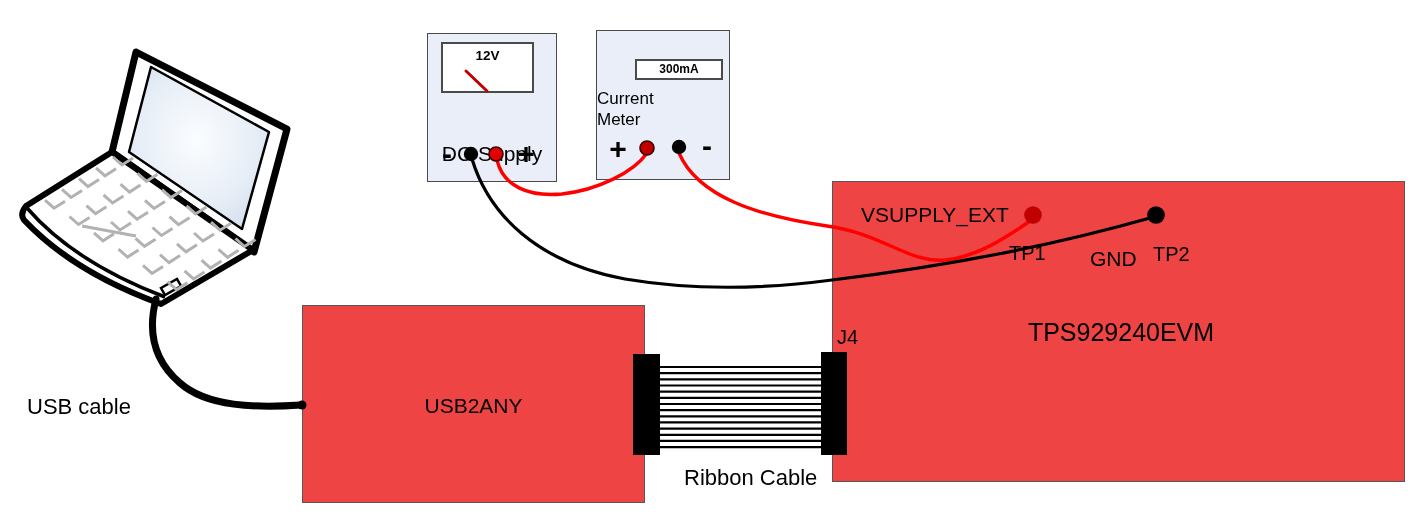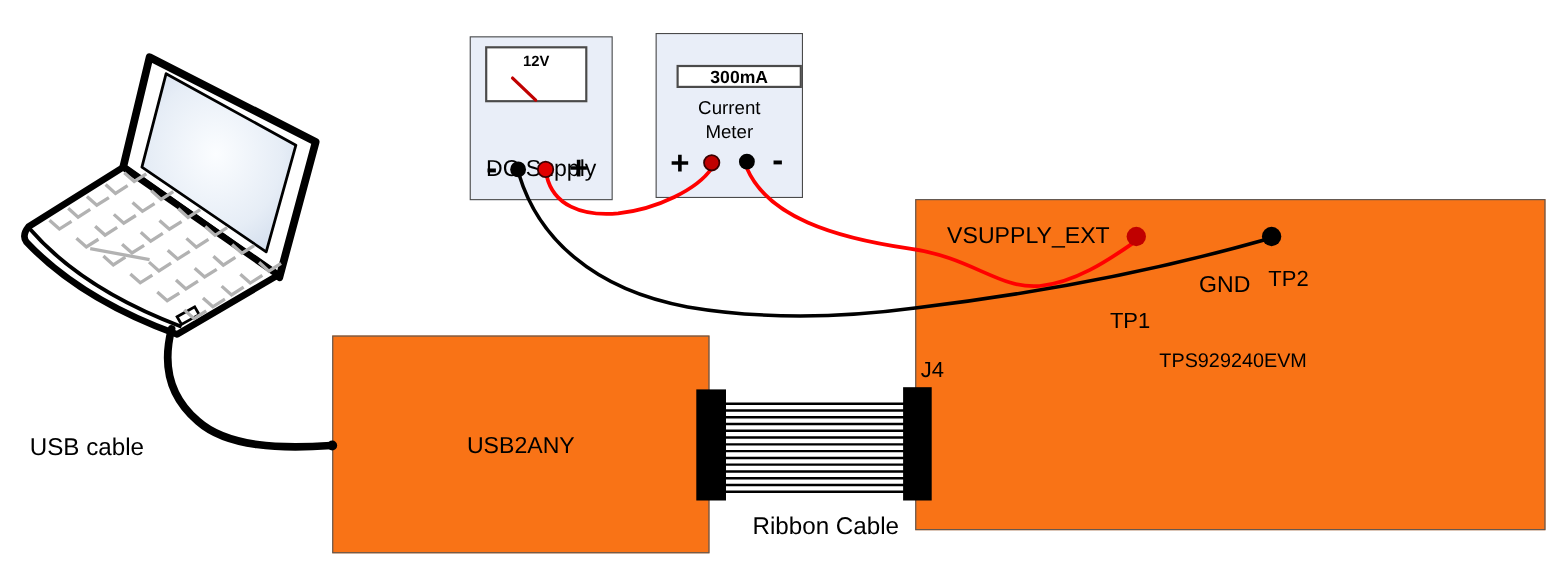--- a/index.html
+++ b/index.html
@@ -1,71 +1,71 @@
 <!DOCTYPE html>
 <html><head>
 <meta charset="utf-8">
 <style>
   html,body{margin:0;padding:0;background:#ffffff;}
   #canvas{
     position:relative;width:1417px;height:519px;background:#ffffff;overflow:hidden;
     font-family:"Liberation Sans",sans-serif;color:#000;
   }
   .board{
-    position:absolute;background:#f97316;border:1.5px solid #565656;box-sizing:border-box;
+    position:absolute;background:#ef4444;border:1.5px solid #565656;box-sizing:border-box;
   }
   .instr{
     position:absolute;background:#e9eef8;border:1.8px solid #4a4a4a;box-sizing:border-box;
   }
   .display{
     position:absolute;background:#ffffff;border:2px solid #4a4a4a;box-sizing:border-box;
     text-align:center;font-weight:600;
   }
   .lbl{position:absolute;white-space:nowrap;}
   .sign{
     position:absolute;font-weight:700;font-size:30px;line-height:1;
     transform:translate(-50%,-50%);
   }
   .ctr{text-align:center;}
-  .cm-title{white-space:pre-line;text-align:center;}
+  .cm-title{white-space:pre-line;}
   svg#overlay{position:absolute;left:0;top:0;pointer-events:none;}
   #kbd path{stroke:#b2b2b2;stroke-width:3;fill:none;}
   #ribbon-lines line{stroke:#000;stroke-width:2.2;}
 </style>
 </head>
 <body>
 
 <div id="canvas">
 
   <div class="instr" style="left:427px;top:33px;width:130px;height:149px;">
     <div class="display" style="left:13px;top:8px;width:93px;height:51px;font-size:13.5px;padding-top:4px;">
       <span>12V</span>
     </div>
     <div class="lbl ctr" style="left:0;top:108px;width:100%;font-size:21px;">DC Supply</div>
   </div>
 
   <div class="instr" style="left:596px;top:30px;width:134px;height:150px;">
-    <div class="display" style="left:18px;top:28px;width:114px;height:21px;font-size:16px;padding-top:1px;">
+    <div class="display" style="left:38px;top:28px;width:88px;height:21px;font-size:12px;padding-top:1px;">
       <span>300mA</span>
     </div>
     <div class="lbl cm-title" style="left:0;top:57px;width:100%;font-size:17px;line-height:21px;">Current
 Meter</div>
   </div>
 
   <div class="board" style="left:302px;top:305px;width:343px;height:198px;">
     <div class="lbl ctr" style="left:0;top:88px;width:100%;font-size:21px;">USB2ANY</div>
   </div>
 
   <div class="board" style="left:832px;top:181px;width:573px;height:301px;">
     <div class="lbl" style="left:28px;top:21px;font-size:21px;">VSUPPLY_EXT</div>
     <div class="lbl" style="left:257px;top:21px;font-size:21px;margin-top:44px;">GND</div>
-    <div class="lbl" style="left:176px;top:60px;font-size:20px;margin-top:39px;">TP1</div>
+    <div class="lbl" style="left:176px;top:60px;font-size:20px;">TP1</div>
     <div class="lbl" style="left:320px;top:61px;font-size:20px;">TP2</div>
     <div class="lbl" style="left:4px;top:144px;font-size:20px;">J4</div>
-    <div class="lbl ctr" style="left:103px;top:136px;width:370px;font-size:18px;">TPS929240EVM</div>
+    <div class="lbl ctr" style="left:103px;top:136px;width:370px;font-size:25px;">TPS929240EVM</div>
   </div>
 
   <div class="lbl" style="left:27px;top:394px;font-size:22px;">USB cable</div>
   <div class="lbl" style="left:652px;top:465px;font-size:22px;margin-left:32px;">Ribbon Cable</div>
 
   <div class="sign" style="left:447px;top:154px;">-</div>
   <div class="sign" style="left:526px;top:154px;">+</div>
   <div class="sign" style="left:618px;top:149px;">+</div>
   <div class="sign" style="left:707px;top:146px;">-</div>
 

